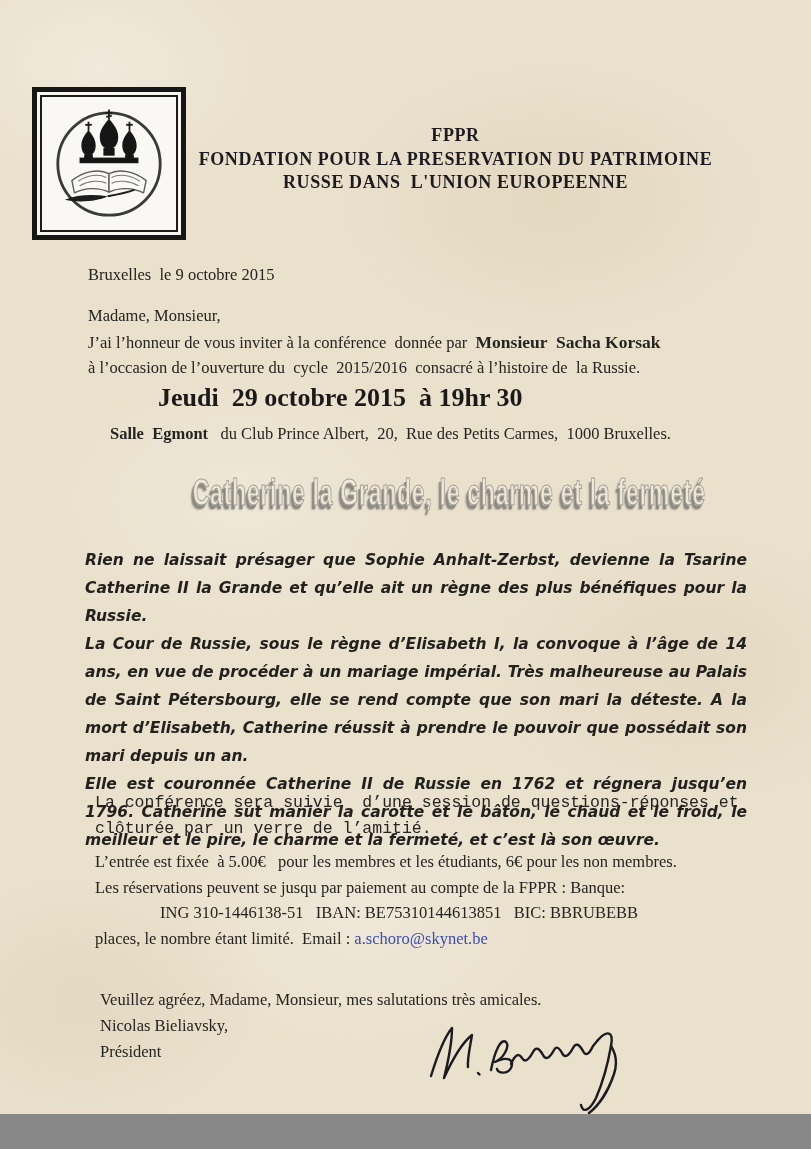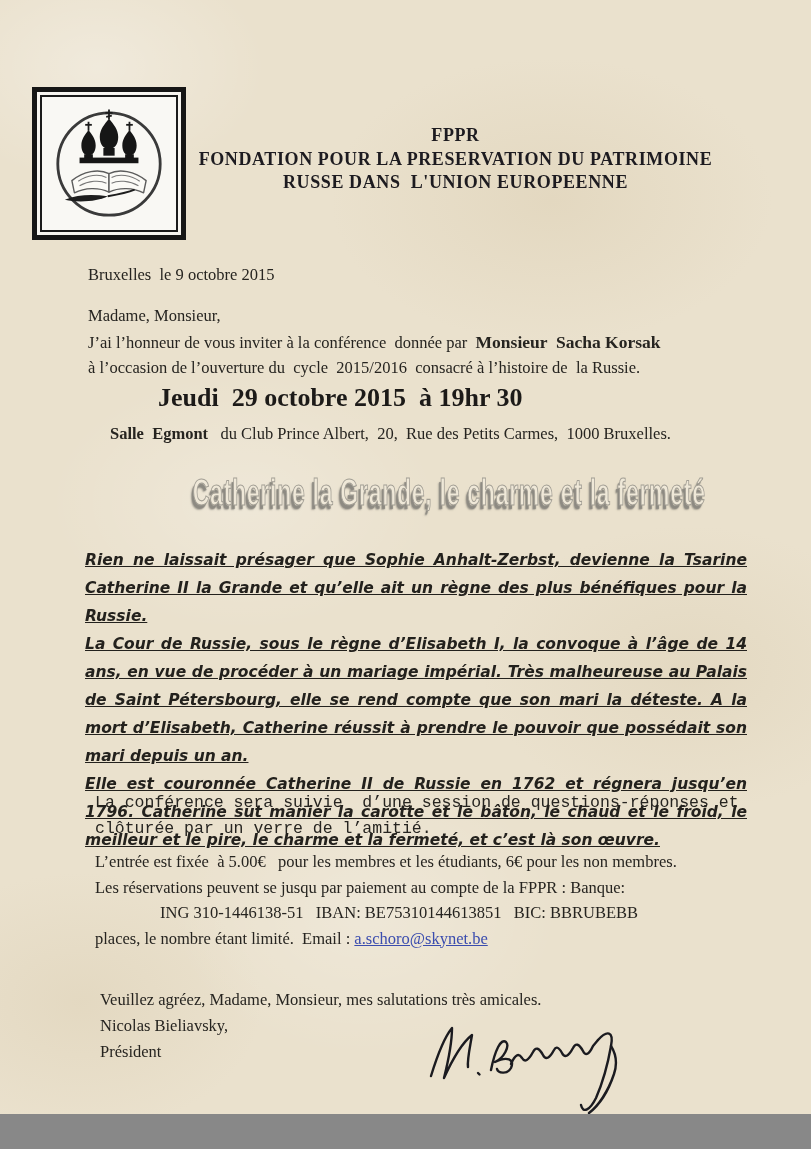--- a/index.html
+++ b/index.html
@@ -68,27 +68,27 @@
     white-space:pre;
   }
 
   .bio{
     left:85px;top:546px;width:662px;
     font-family:"DejaVu Sans", sans-serif;
     font-style:italic;font-weight:bold;
     font-size:15.5px;line-height:28px;
     text-align:justify;color:#23211d;
   }
-  .bio p{margin:0;text-decoration:underline;}
+  .bio p{margin:0;}
 
   .conference{left:95px;top:790px;width:684px;}
 
   .practical{left:95px;top:849px;line-height:25.5px;}
   .bank-line{margin-left:65px;}
-  .email-link{color:#3a4cae;text-decoration:underline;cursor:pointer;}
+  .email-link{color:#3a4cae;cursor:pointer;}
 
   .closing{left:100px;top:987px;line-height:26px;}
 
   .signature{left:415px;top:1000px;width:250px;height:118px;}
 </style>
 </head>
 <body>
 
 <div class="paper">
 

